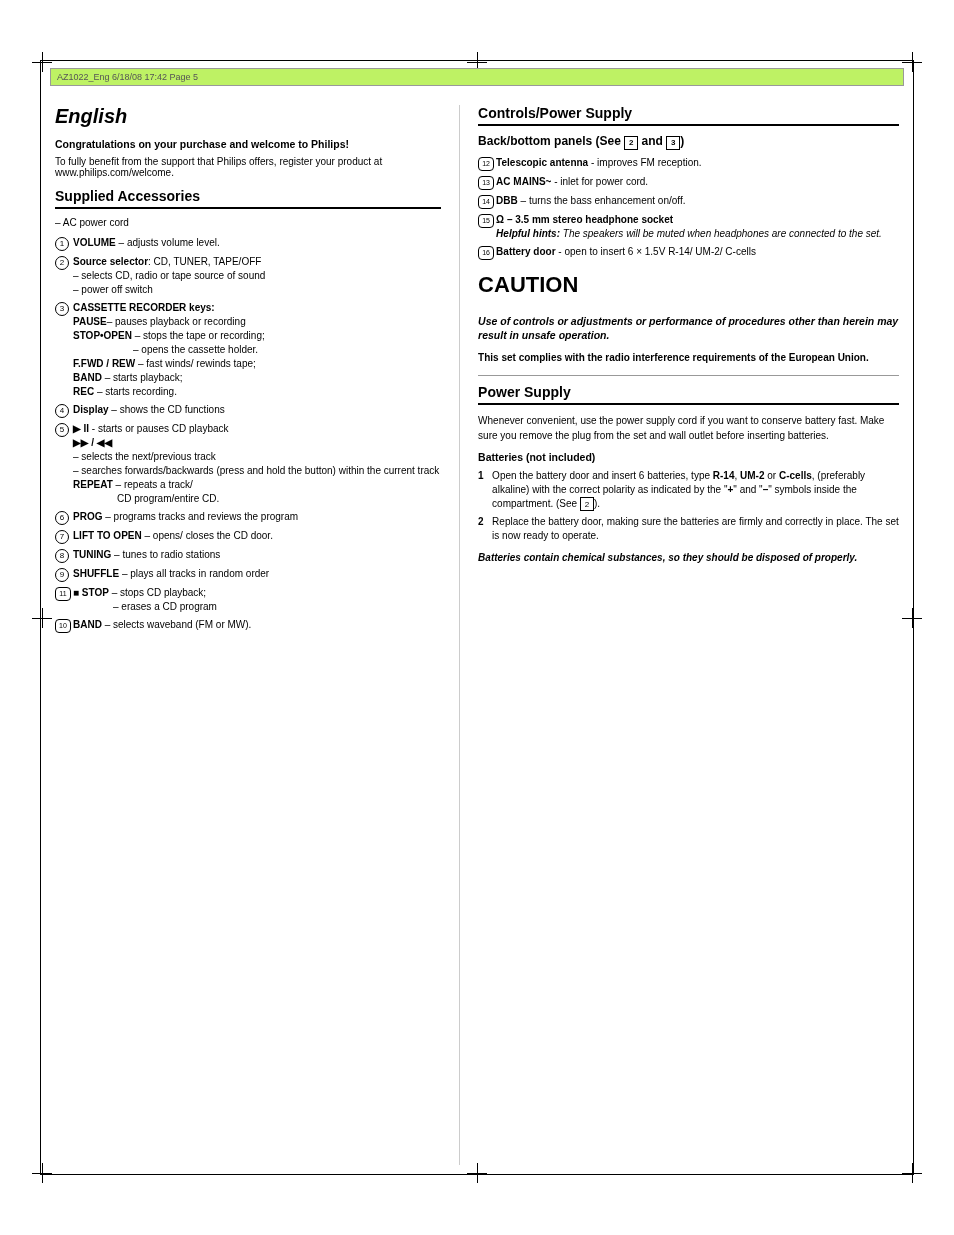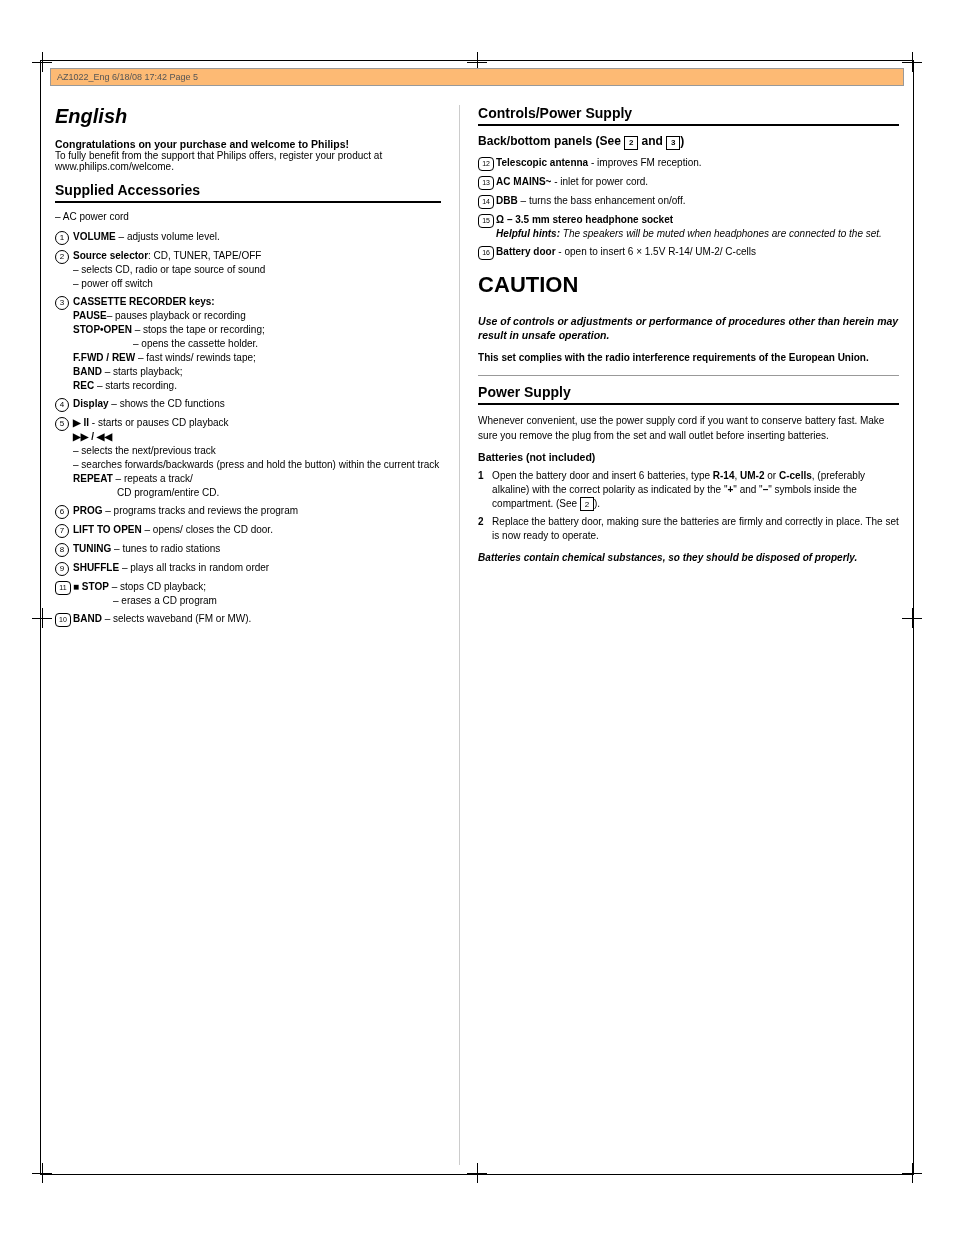--- a/index.html
+++ b/index.html
@@ -58,21 +58,21 @@
       top: 68px;
       left: 50px;
       right: 50px;
       height: 18px;
       border: 1px solid #999;
       display: flex;
       align-items: center;
       font-size: 9px;
       color: #555;
       padding: 0 6px;
-      background: #fdba74;
+      background: #bef264;
     }
 
     
     .columns {
       position: absolute;
       top: 105px;
       left: 55px;
       right: 55px;
       bottom: 70px;
       display: flex;
@@ -111,20 +111,21 @@
       font-size: 12px;
       font-weight: bold;
       margin-bottom: 6px;
       margin-top: 8px;
     }
 
     
     .welcome-text {
       font-weight: bold;
       font-size: 10.5px;
+      margin-bottom: 6px;
     }
 
     .register-text {
       font-size: 10px;
       margin-bottom: 10px;
     }
 
     
     .list-item {
       display: flex;

